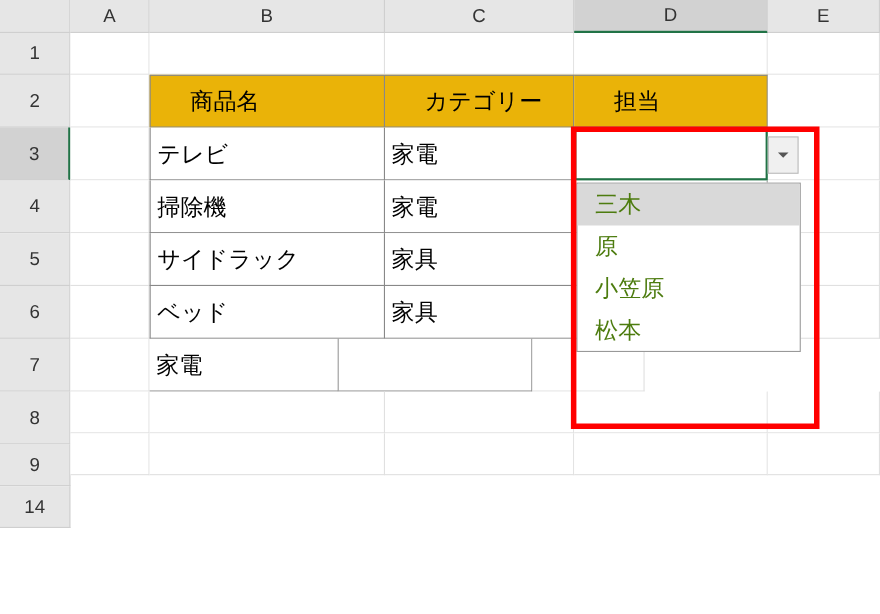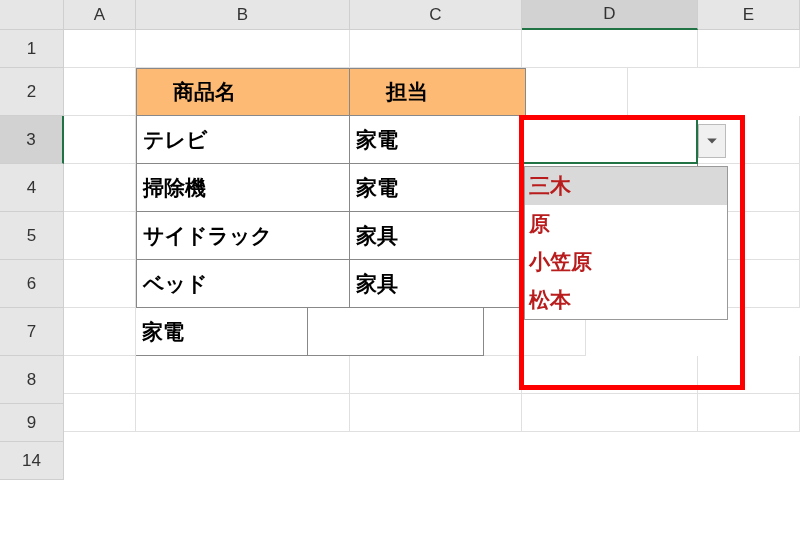--- a/index.html
+++ b/index.html
@@ -72,38 +72,37 @@
 .cell {
   background: #fff;
   border-right: 1px solid #e0e0e0;
   border-bottom: 1px solid #e0e0e0;
   font-size: 21px;
   color: #000;
   display: flex;
   align-items: center;
   padding: 0 6px;
   position: relative;
-  font-weight: bold;
 }
 .c-A { width: 72px; }
 .c-B { width: 214px; }
 .c-C { width: 172px; }
 .c-D { width: 176px; }
 .c-E { width: 102px; }
 
 
 .tcell {
   border-right: 1px solid #888;
   border-bottom: 1px solid #888;
 }
 .tcell.top { border-top: 1px solid #888; }
 .tcell.left { border-left: 1px solid #888; }
 .hcell {
-  background: #fdba74;
-  font-weight: bold;
+  background: #eab308;
+  font-weight: normal;
   padding-left: 36px;
 }
 .active-cell {
   border: 2px solid #217346 !important;
   z-index: 5;
 }
 .dropbtn {
   position: absolute;
   width: 28px;
   height: 34px;
@@ -121,22 +120,22 @@
   position: absolute;
   left: 0;
   top: 48px;
   width: 204px;
   background: #fff;
   border: 1px solid #999;
   z-index: 15;
 }
 .dropdown .opt {
   font-size: 21px;
-  padding: 5px 4px;
-  color: #b91c1c;
+  padding: 5px 16px;
+  color: #4d7c0f;
 }
 .dropdown .opt.hl {
   background: #d9d9d9;
 }
 .highlight-box {
   position: absolute;
   border: 5px solid #ff0000;
   pointer-events: none;
   z-index: 50;
 }
@@ -174,20 +173,21 @@
       <div class="cell c-A"></div>
       <div class="cell c-B"></div>
       <div class="cell c-C"></div>
       <div class="cell c-D"></div>
       <div class="cell c-E"></div>
     </div>
 
     <div class="grid-row" style="height:48px">
       <div class="cell c-A"></div>
       <div class="cell c-B tcell hcell top left">商品名</div>
+      <div class="cell c-C tcell hcell top">カテゴリー</div>
       <div class="cell c-D tcell hcell top">担当</div>
       <div class="cell c-E"></div>
     </div>
 
     <div class="grid-row" style="height:48px">
       <div class="cell c-A"></div>
       <div class="cell c-B tcell left">テレビ</div>
       <div class="cell c-C tcell">家電</div>
       <div class="cell c-D tcell active-cell">
         <div class="dropbtn">

